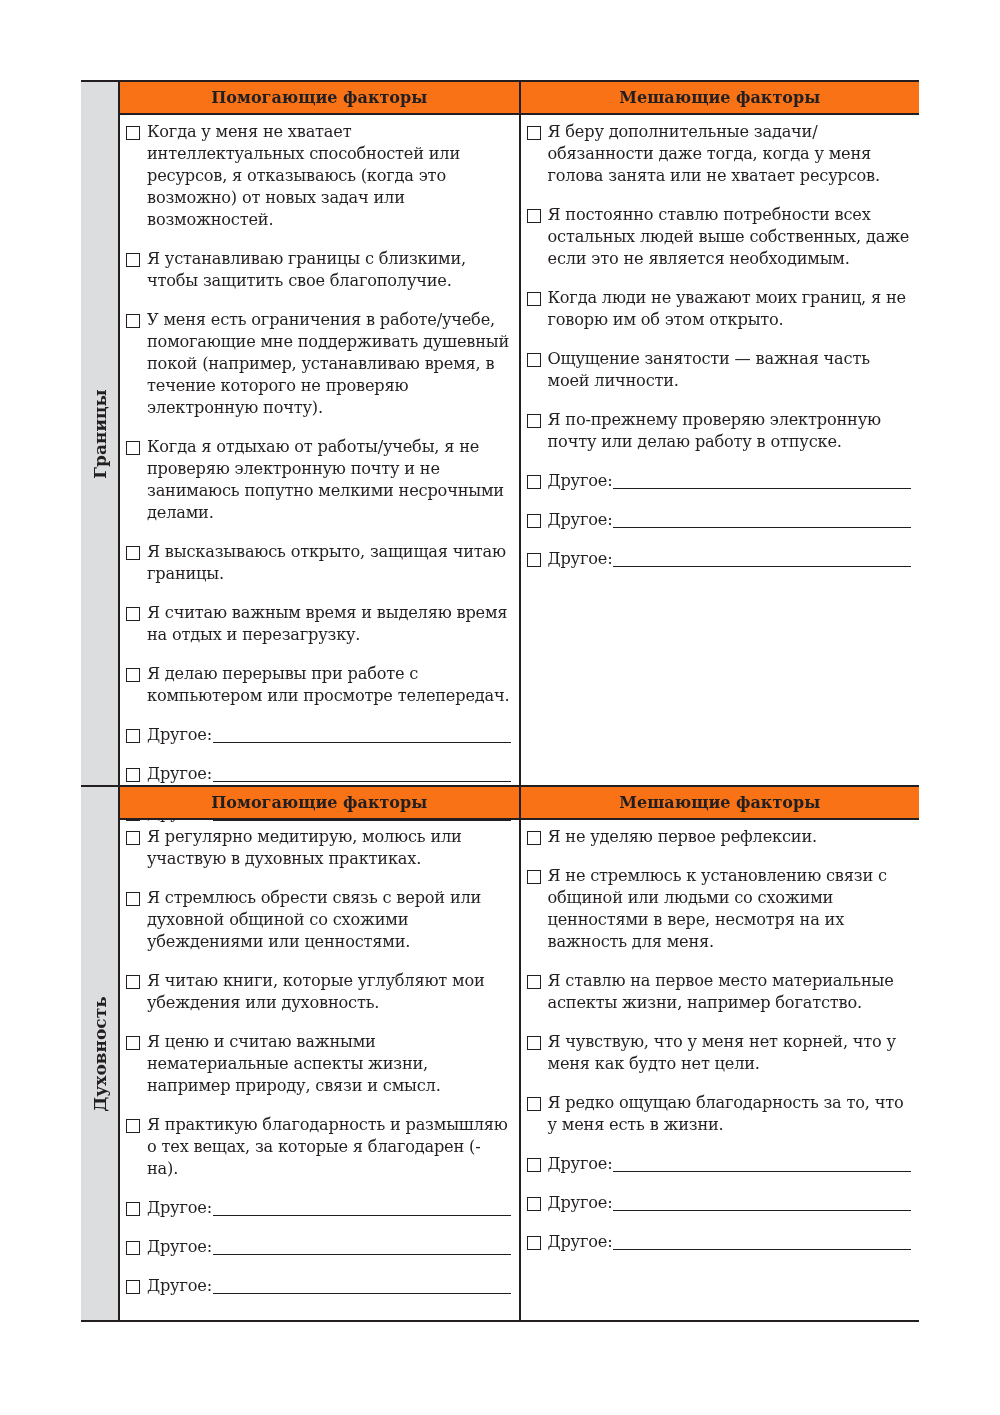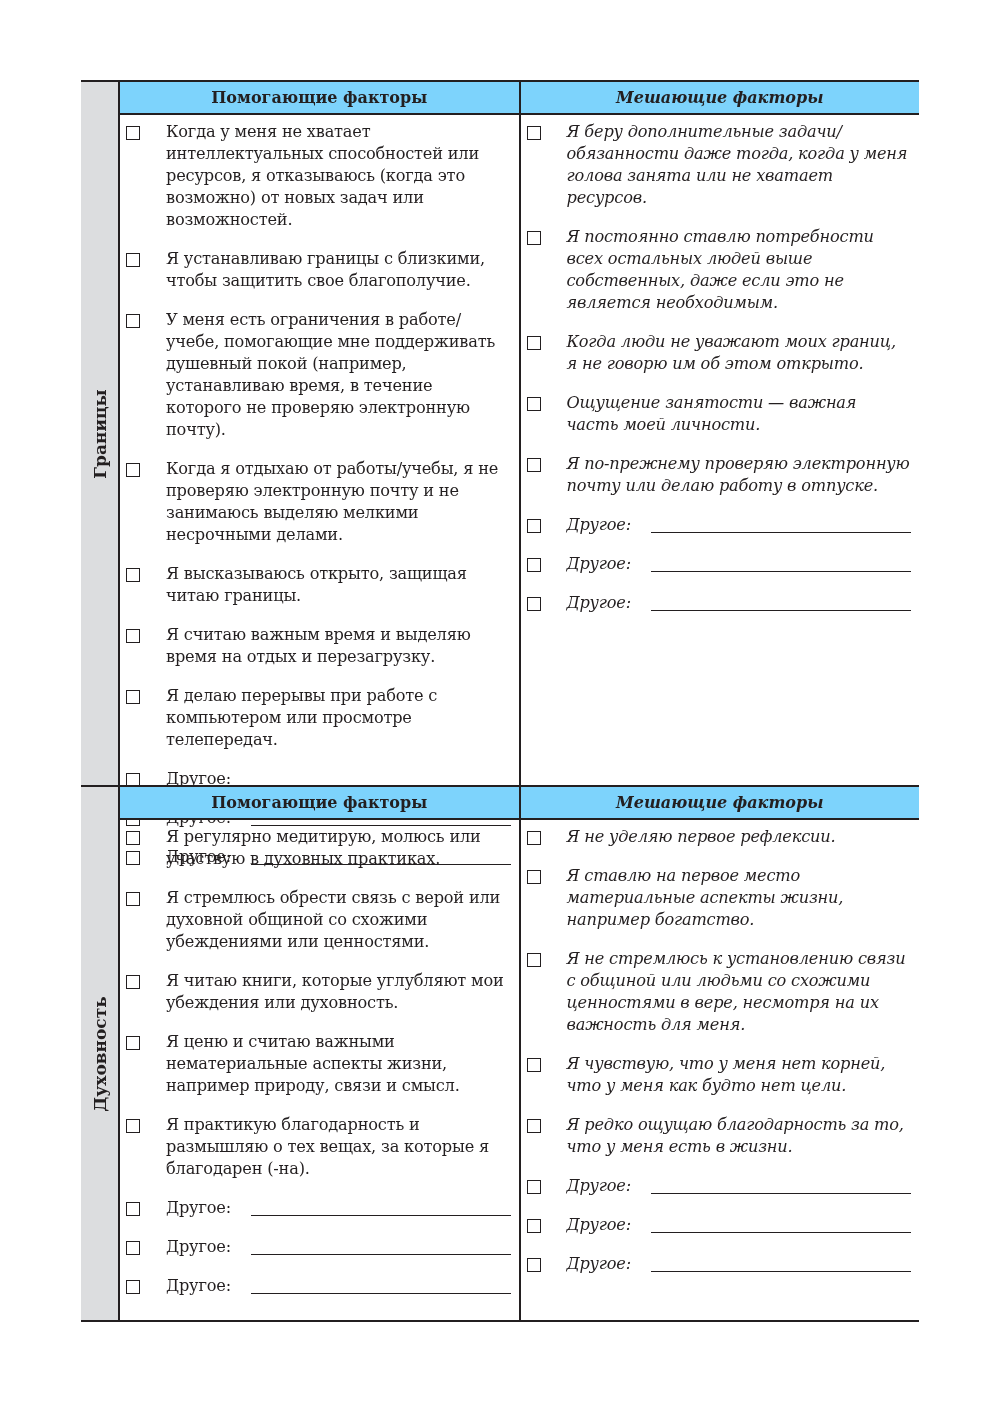--- a/index.html
+++ b/index.html
@@ -4,24 +4,24 @@
 <style>
   html, body { margin: 0; padding: 0; background: #ffffff; }
   body { width: 1000px; height: 1415px; position: relative; font-family: "DejaVu Serif", serif; color: #231f20; }
   .sheet { position: absolute; left: 81px; top: 80px; width: 838px; border-top: 2px solid #231f20; border-bottom: 2px solid #231f20; }
   .section { display: flex; position: relative; }
   .section + .section { border-top: 2px solid #231f20; }
   .side { width: 37px; background: #dcdddf; border-right: 2px solid #231f20; position: relative; flex: none; }
   .side-label { position: absolute; left: 50%; top: 50%; transform: translate(-50%, -50%) rotate(-90deg); white-space: nowrap; font-weight: bold; font-size: 17px; }
   .cols { display: flex; flex: 1; }
   .col { width: 50%; display: flex; flex-direction: column; }
-  .col + .col { border-left: 2px solid #231f20; font-style: italic; }
-  .col-head { background: #7dd3fc; height: 31px; line-height: 31px; text-align: center; font-weight: bold; font-size: 16px; border-bottom: 2px solid #231f20; }
+  .col + .col { border-left: 2px solid #231f20; }
+  .col-head { background: #f97316; height: 31px; line-height: 31px; text-align: center; font-weight: bold; font-size: 16px; border-bottom: 2px solid #231f20; }
   .col-body { padding: 6px 8px 6px 6px; }
-  .item { display: flex; align-items: flex-start; font-size: 16.2px; line-height: 22px; margin-bottom: 17px; gap: 19px; }
+  .item { display: flex; align-items: flex-start; font-size: 16.2px; line-height: 22px; margin-bottom: 17px; }
   .item:last-child { margin-bottom: 4px; }
   .box { flex: none; width: 12px; height: 12px; border: 1.3px solid #231f20; margin: 5px 7px 0 0; background: #fff; }
   .item-text { flex: 1; letter-spacing: -0.2px; }
   .other-line { flex: 1; border-bottom: 1.6px solid #231f20; height: 18px; margin-left: 1px; }
   .other .item-text { flex: none; }
 </style>
 </head>
 <body>
 
 <div class="sheet">
@@ -41,21 +41,21 @@
           <div class="item">
               <span class="box"></span>
               <span class="item-text">Я устанавливаю границы с близкими, чтобы защитить свое благополучие.</span>
             </div>
           <div class="item">
               <span class="box"></span>
               <span class="item-text">У меня есть ограничения в работе/учебе, помогающие мне поддерживать душевный покой (например, устанавливаю время, в течение которого не проверяю электронную почту).</span>
             </div>
           <div class="item">
               <span class="box"></span>
-              <span class="item-text">Когда я отдыхаю от работы/учебы, я не проверяю электронную почту и не занимаюсь выделяю мелкими несрочными делами.</span>
+              <span class="item-text">Когда я отдыхаю от работы/учебы, я не проверяю электронную почту и не занимаюсь попутно мелкими несрочными делами.</span>
             </div>
           <div class="item">
               <span class="box"></span>
               <span class="item-text">Я высказываюсь открыто, защищая читаю границы.</span>
             </div>
           <div class="item">
               <span class="box"></span>
               <span class="item-text">Я считаю важным время и выделяю время на отдых и перезагрузку.</span>
             </div>
           <div class="item">
@@ -169,28 +169,28 @@
       </div>
       <div class="col">
         <div class="col-head">Мешающие факторы</div>
         <div class="col-body">
           <div class="item">
               <span class="box"></span>
               <span class="item-text">Я не уделяю первое рефлексии.</span>
             </div>
           <div class="item">
               <span class="box"></span>
+              <span class="item-text">Я не стремлюсь к установлению связи с общиной или людьми со схожими ценностями в вере, несмотря на их важность для меня.</span>
+            </div>
+          <div class="item">
+              <span class="box"></span>
               <span class="item-text">Я ставлю на первое место материальные аспекты жизни, например богатство.</span>
             </div>
           <div class="item">
               <span class="box"></span>
-              <span class="item-text">Я не стремлюсь к установлению связи с общиной или людьми со схожими ценностями в вере, несмотря на их важность для меня.</span>
-            </div>
-          <div class="item">
-              <span class="box"></span>
               <span class="item-text">Я чувствую, что у меня нет корней, что у меня как будто нет цели.</span>
             </div>
           <div class="item">
               <span class="box"></span>
               <span class="item-text">Я редко ощущаю благодарность за то, что у меня есть в жизни.</span>
             </div>
           <div class="item other">
               <span class="box"></span>
               <span class="item-text">Другое:</span>
               <span class="other-line"></span>

